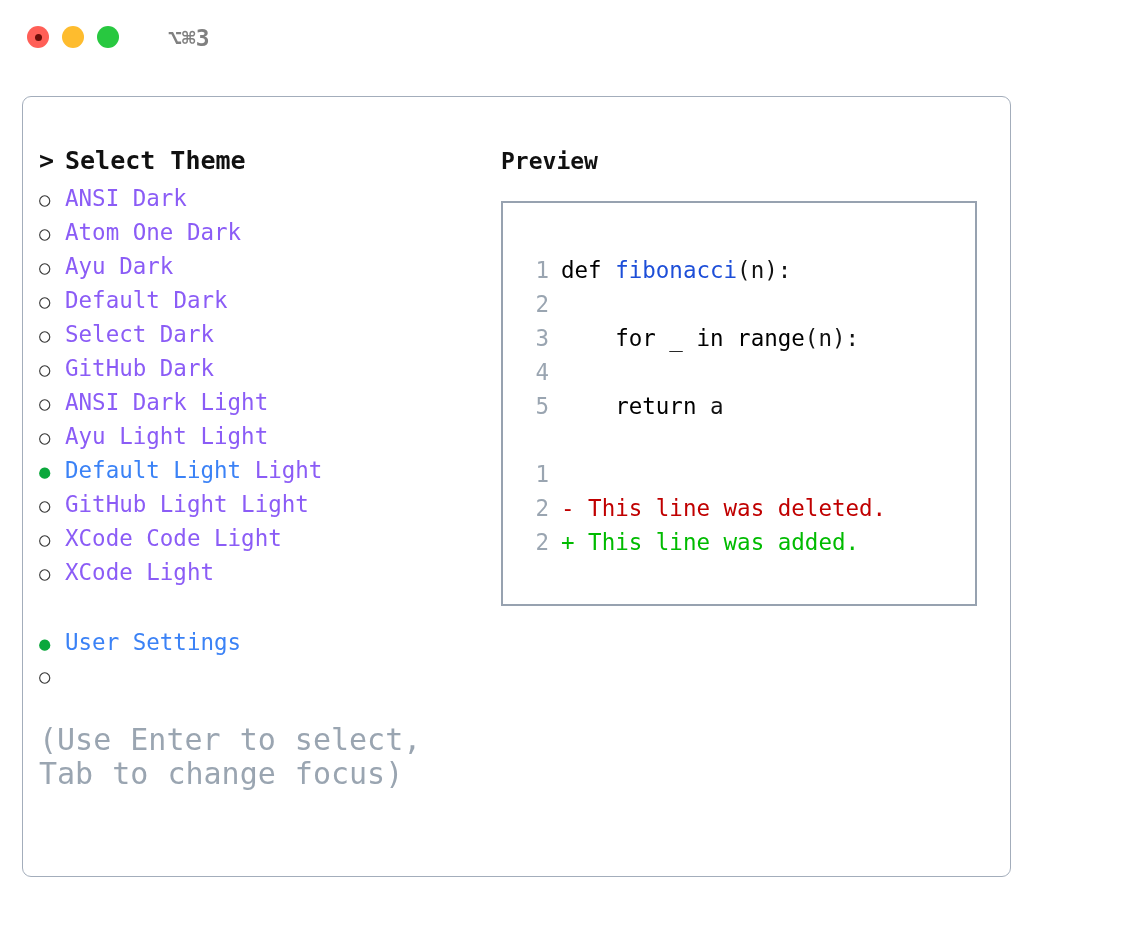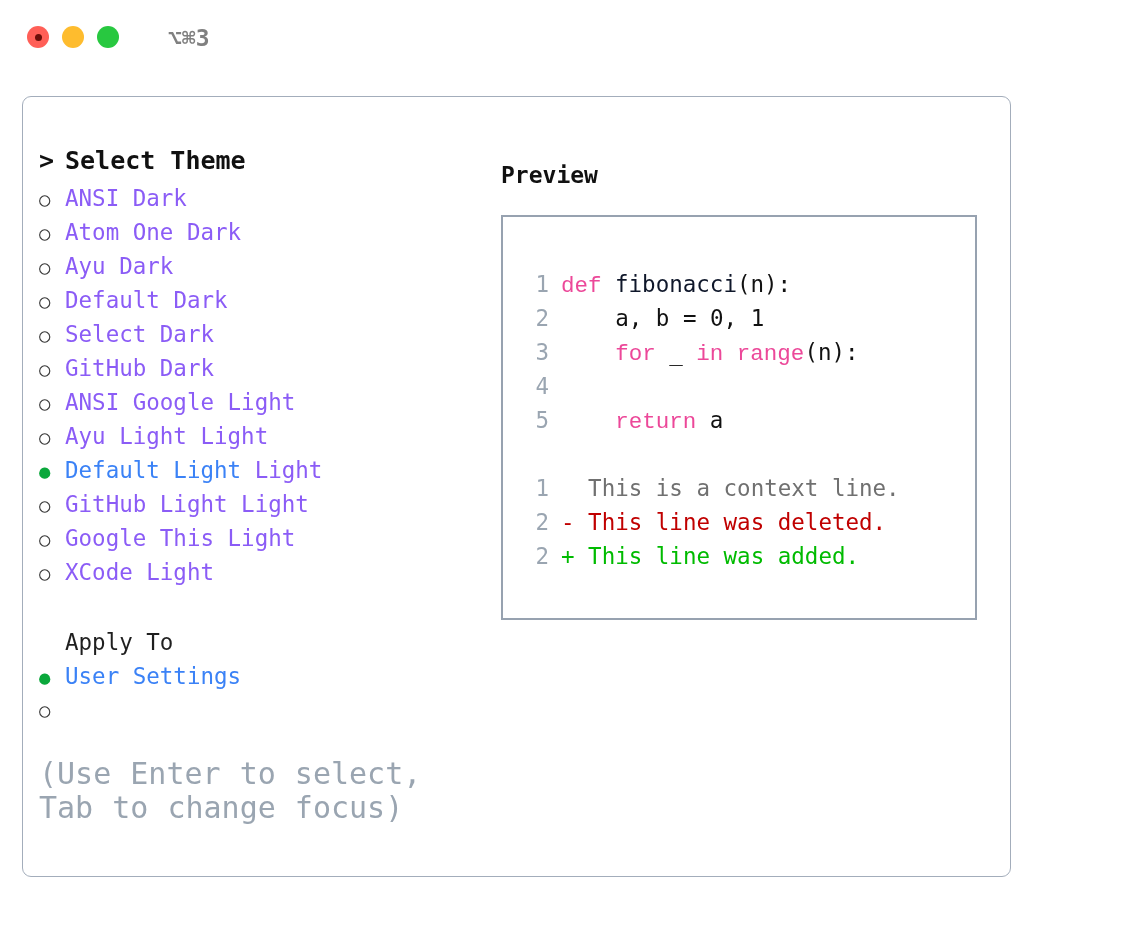--- a/index.html
+++ b/index.html
@@ -88,21 +88,21 @@
   
   .col-left {
     position: absolute;
     left: 16px;
     top: 44px;
     width: 430px;
   }
   .col-right {
     position: absolute;
     left: 478px;
-    top: 62px;
+    top: 48px;
     width: 495px;
   }
 
   
   .list { display: block; }
   .row {
     display: flex;
     align-items: baseline;
     height: 34px;
     font-size: 22.5px;
@@ -197,22 +197,22 @@
     white-space: pre;
   }
   .lineno {
     display: inline-block;
     width: 30px;
     flex: 0 0 30px;
     text-align: right;
     color: #9aa5b1;
     margin-right: 12px;
   }
-  .tok-kw   { color: #ec4899; font-family: Liberation Mono, monospace; }
-  .tok-fn   { color: #0f172a; }
+  .tok-kw   { color: #000000; }
+  .tok-fn   { color: #1d4ed8; }
   .tok-txt  { color: #111111; }
   .tok-ctx  { color: #707070; }
   .tok-del  { color: #c00000; }
   .tok-add  { color: #00bb00; }
   .blank-line { height: 34px; }
 </style>
 </head>
 <body>
 
 <div class="window">
@@ -268,21 +268,21 @@
         </div>
 
         <div class="row">
           <span class="marker">○</span>
           <span class="label">GitHub</span>
           <span class="suffix"> </span><span class="suffix">Dark</span>
         </div>
 
         <div class="row">
           <span class="marker">○</span>
-          <span class="label">ANSI Google</span>
+          <span class="label">ANSI Dark</span>
           <span class="suffix"> </span><span class="suffix">Light</span>
         </div>
 
         <div class="row">
           <span class="marker">○</span>
           <span class="label">Ayu Light</span>
           <span class="suffix"> </span><span class="suffix">Light</span>
         </div>
 
         <div class="row selected">
@@ -292,38 +292,34 @@
         </div>
 
         <div class="row">
           <span class="marker">○</span>
           <span class="label">GitHub Light</span>
           <span class="suffix"> </span><span class="suffix">Light</span>
         </div>
 
         <div class="row">
           <span class="marker">○</span>
-          <span class="label">Google This</span>
+          <span class="label">XCode Code</span>
           <span class="suffix"> </span><span class="suffix">Light</span>
         </div>
 
         <div class="row">
           <span class="marker">○</span>
           <span class="label">XCode</span>
           <span class="suffix"> </span><span class="suffix">Light</span>
         </div>
 
       </div>
 
       <div class="gap-lg"></div>
 
-      <div class="section-head">
-        <span class="pad"></span>
-        <span>Apply To</span>
-      </div>
 
       <div class="list">
         <div class="row selected">
           <span class="marker sel">●</span>
           <span class="label">User Settings</span>
         </div>
         <div class="row">
           <span class="marker">○</span>
         </div>
       </div>
@@ -341,42 +337,41 @@
       <div class="code-box">
         <div class="code-inner">
 
           <div class="code-line">
             <span class="lineno">1</span>
             <span class="tok-kw">def </span><span class="tok-fn">fibonacci</span><span class="tok-txt">(n):</span>
           </div>
 
           <div class="code-line">
             <span class="lineno">2</span>
-            <span class="tok-txt">    a, b = 0, 1</span>
           </div>
 
           <div class="code-line">
             <span class="lineno">3</span>
             <span class="tok-txt">    </span><span class="tok-kw">for</span><span class="tok-txt"> _ </span><span class="tok-kw">in </span><span class="tok-kw">range</span><span class="tok-txt">(n):</span>
           </div>
 
           <div class="code-line">
             <span class="lineno">4</span>
           </div>
 
           <div class="code-line">
             <span class="lineno">5</span>
             <span class="tok-txt">    </span><span class="tok-kw">return</span><span class="tok-txt"> a</span>
           </div>
 
           <div class="blank-line"></div>
 
           <div class="code-line">
             <span class="lineno">1</span>
-            <span class="tok-ctx"> </span><span class="tok-ctx"> </span><span class="tok-ctx">This is a context line.</span>
+            <span class="tok-ctx"> </span><span class="tok-ctx"> </span>
           </div>
 
           <div class="code-line">
             <span class="lineno">2</span>
             <span class="tok-del">-</span><span class="tok-del"> </span><span class="tok-del">This line was deleted.</span>
           </div>
 
           <div class="code-line">
             <span class="lineno">2</span>
             <span class="tok-add">+</span><span class="tok-add"> </span><span class="tok-add">This line was added.</span>

